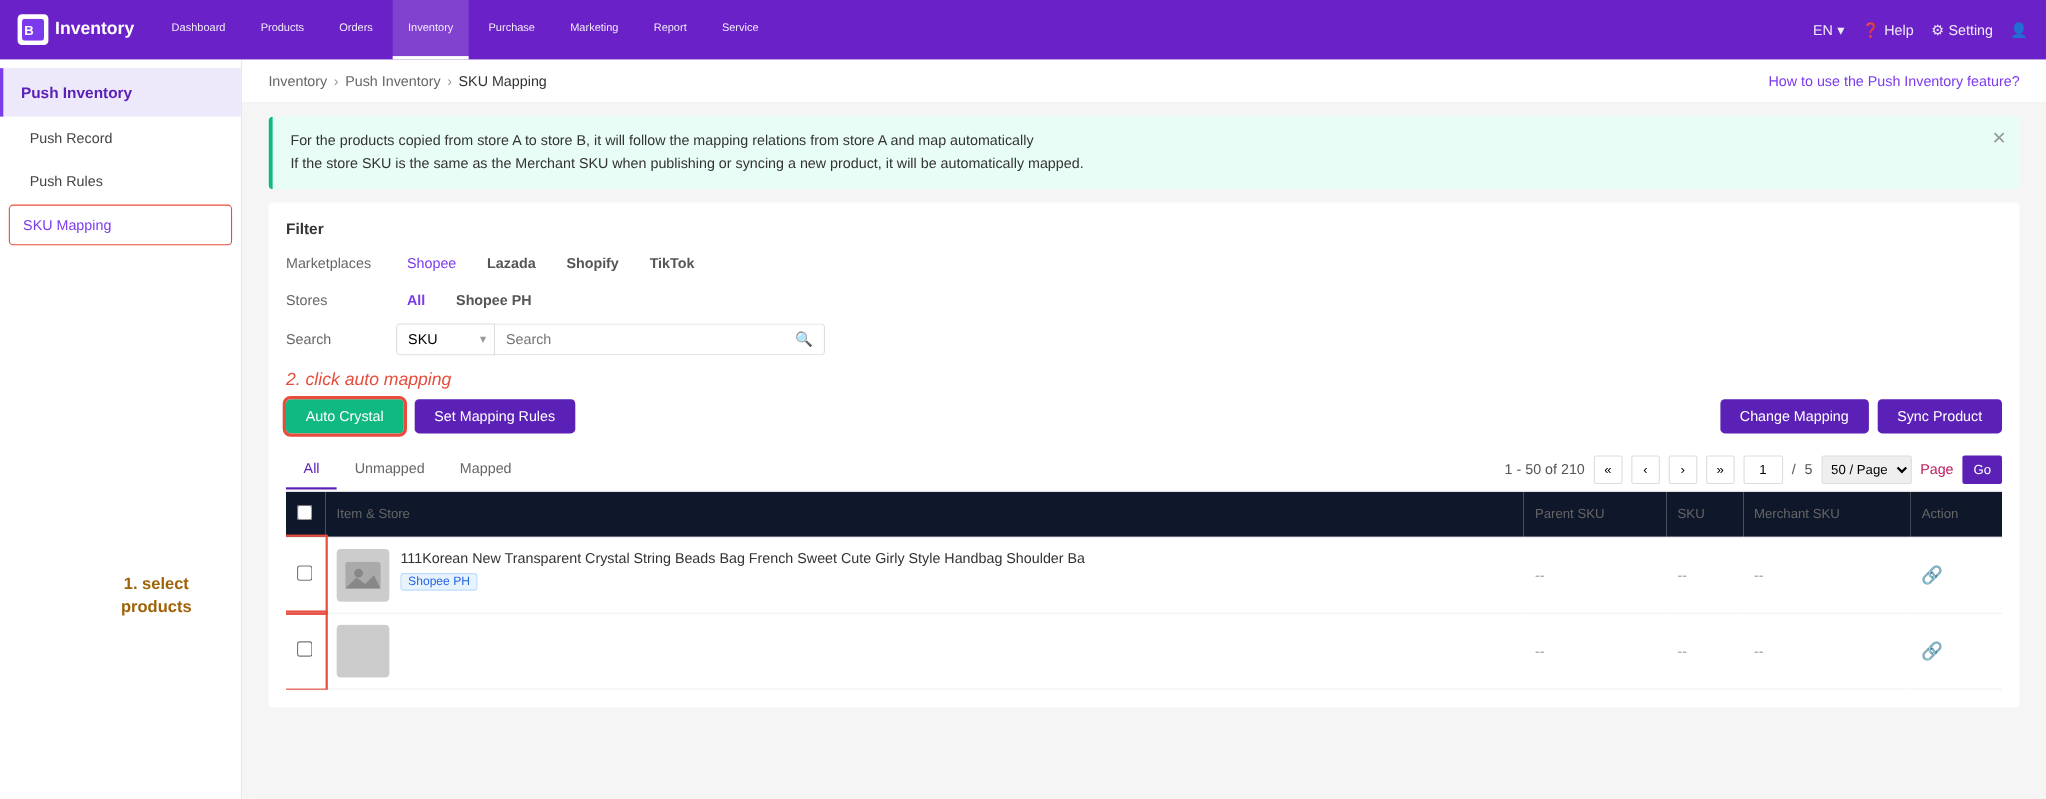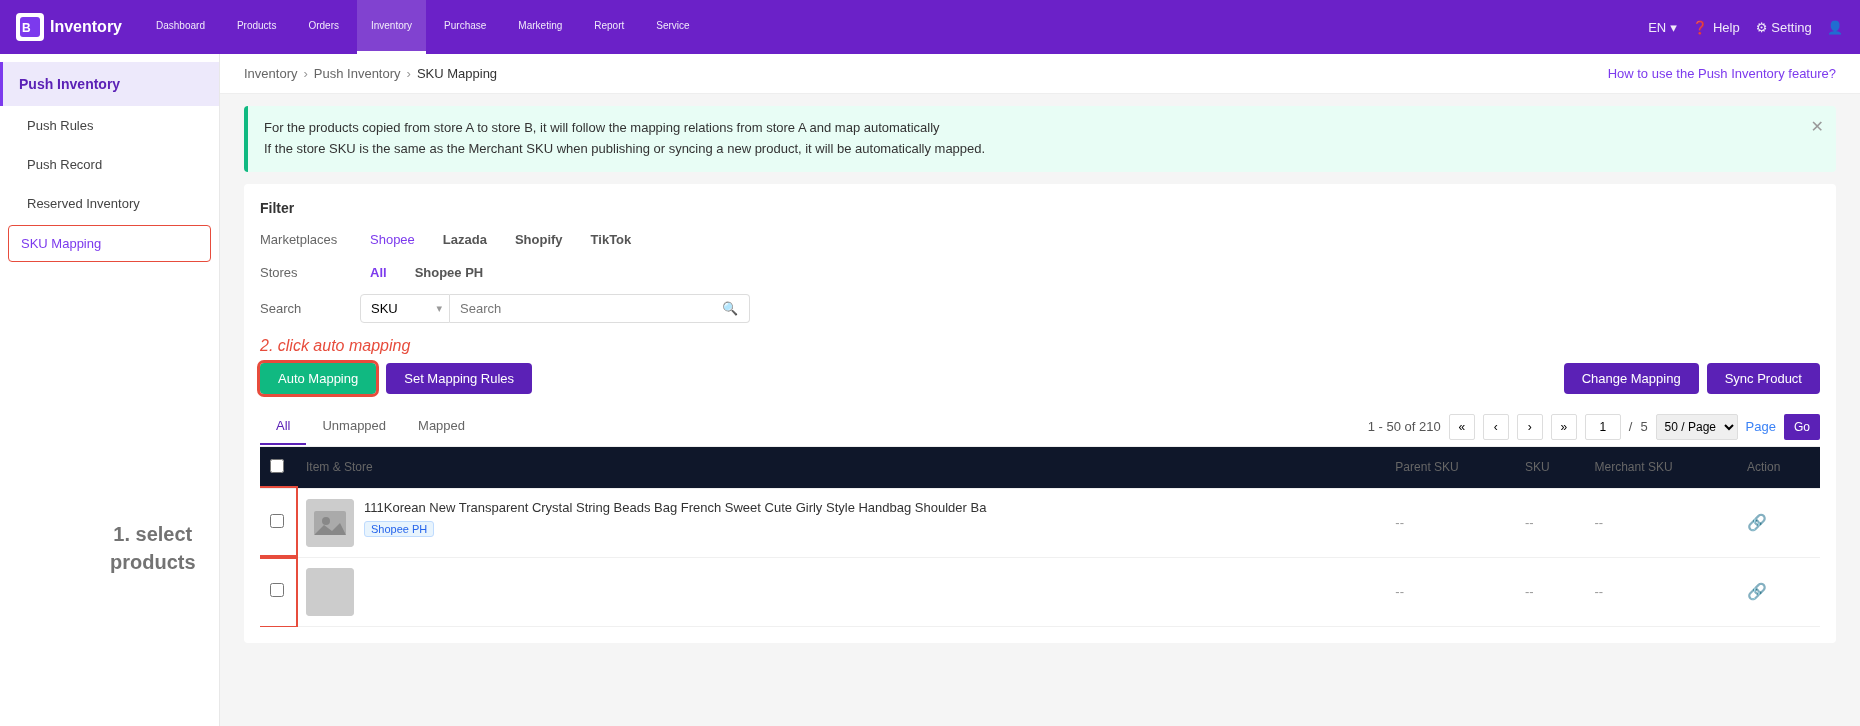--- a/index.html
+++ b/index.html
@@ -174,21 +174,21 @@
       font-size: 12px; border-radius: 2px;
     }
     .page-input {
       width: 36px; height: 26px; border: 1px solid #ddd;
       text-align: center; font-size: 12px; border-radius: 2px;
     }
     .page-select {
       height: 26px; border: 1px solid #ddd; font-size: 12px;
       border-radius: 2px; padding: 0 4px;
     }
-    .page-label { color: #3b82f6; font-size: 13px; }
+    .page-label { color: #be185d; font-size: 13px; }
     .go-btn {
       background: #5b21b6; color: white; border: none;
       padding: 4px 10px; border-radius: 2px; cursor: pointer; font-size: 12px;
       height: 26px;
     }
 
     
     .table-wrap { overflow-x: auto; }
     table { width: 100%; border-collapse: collapse; }
     thead tr { background: #0f172a; }
@@ -259,23 +259,22 @@
         ⚙ <span>Setting</span>
       </span>
       <span>👤</span>
     </div>
   </nav>
 
   <div class="layout">
 
     <aside class="sidebar">
       <div class="sidebar-header">Push Inventory</div>
+      <div class="sidebar-item">Push Record</div>
       <div class="sidebar-item">Push Rules</div>
-      <div class="sidebar-item">Push Record</div>
-      <div class="sidebar-item">Reserved Inventory</div>
       <div class="sidebar-item active">SKU Mapping</div>
     </aside>
 
     <main class="main">
 
       <div class="breadcrumb-bar">
         <div class="breadcrumb">
           <span class="breadcrumb-link">Inventory</span>
           <span class="sep">›</span>
           <span class="breadcrumb-link">Push Inventory</span>
@@ -322,21 +321,21 @@
           </div>
           <div class="search-input-wrap">
             <input class="search-input" type="text" placeholder="Search" style="">
             <span class="search-icon-btn">🔍</span>
           </div>
         </div>
 
         <div class="annotation">2. click auto mapping</div>
 
         <div class="buttons-row">
-          <button class="btn-auto-mapping">Auto Mapping</button>
+          <button class="btn-auto-mapping">Auto Crystal</button>
           <button class="btn-set-rules">Set Mapping Rules</button>
           <div class="btn-right">
             <button class="btn-change-mapping">Change Mapping</button>
             <button class="btn-sync-product">Sync Product</button>
           </div>
         </div>
 
         <div class="tabs-row">
           <div class="tab active">All</div>
           <div class="tab">Unmapped</div>
@@ -425,17 +424,17 @@
               </tr>
             </tbody>
           </table>
         </div>
 
       </div>
 
     </main>
   </div>
 
-  <div style="position:fixed; left:110px; top:520px; color:#737373; font-weight:bold; font-size:20px; text-align:center; line-height:1.4; pointer-events:none; z-index:100;">
+  <div style="position:fixed; left:110px; top:520px; color:#a16207; font-weight:bold; font-size:15px; text-align:center; line-height:1.4; pointer-events:none; z-index:100;">
     1. select<br>products
   </div>
 
 </div>
 
 </body></html>

